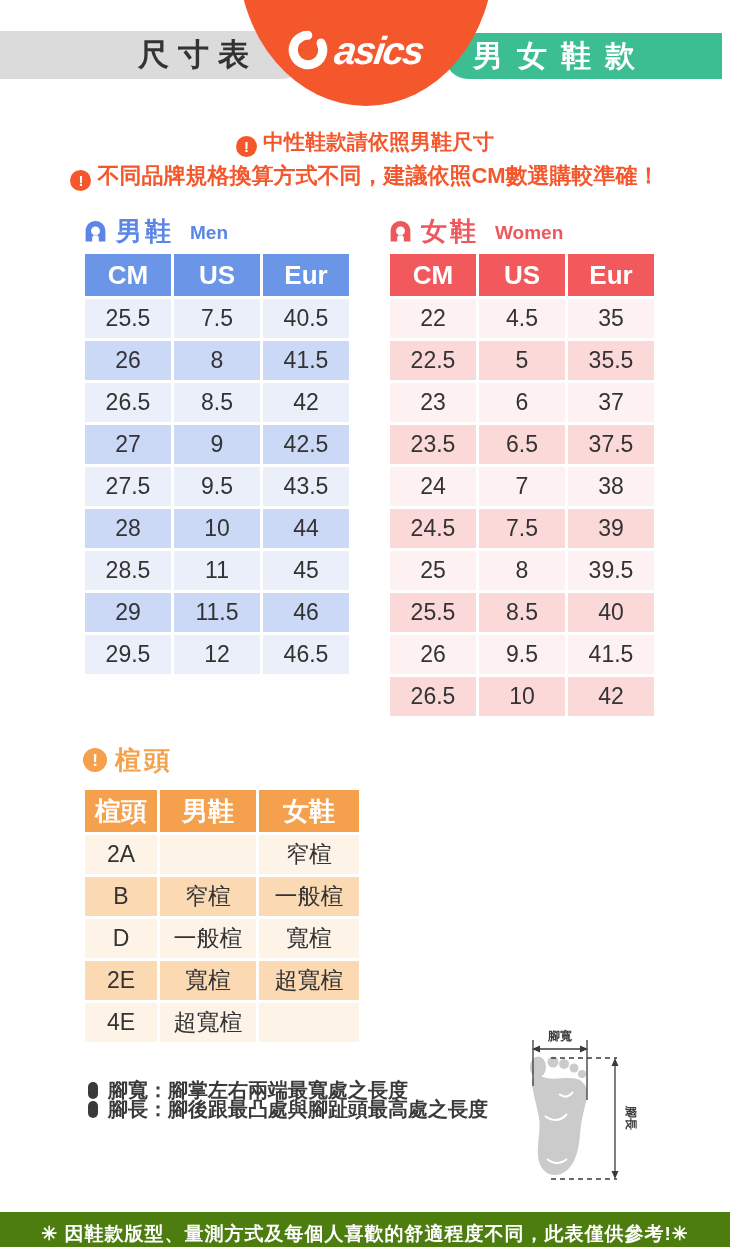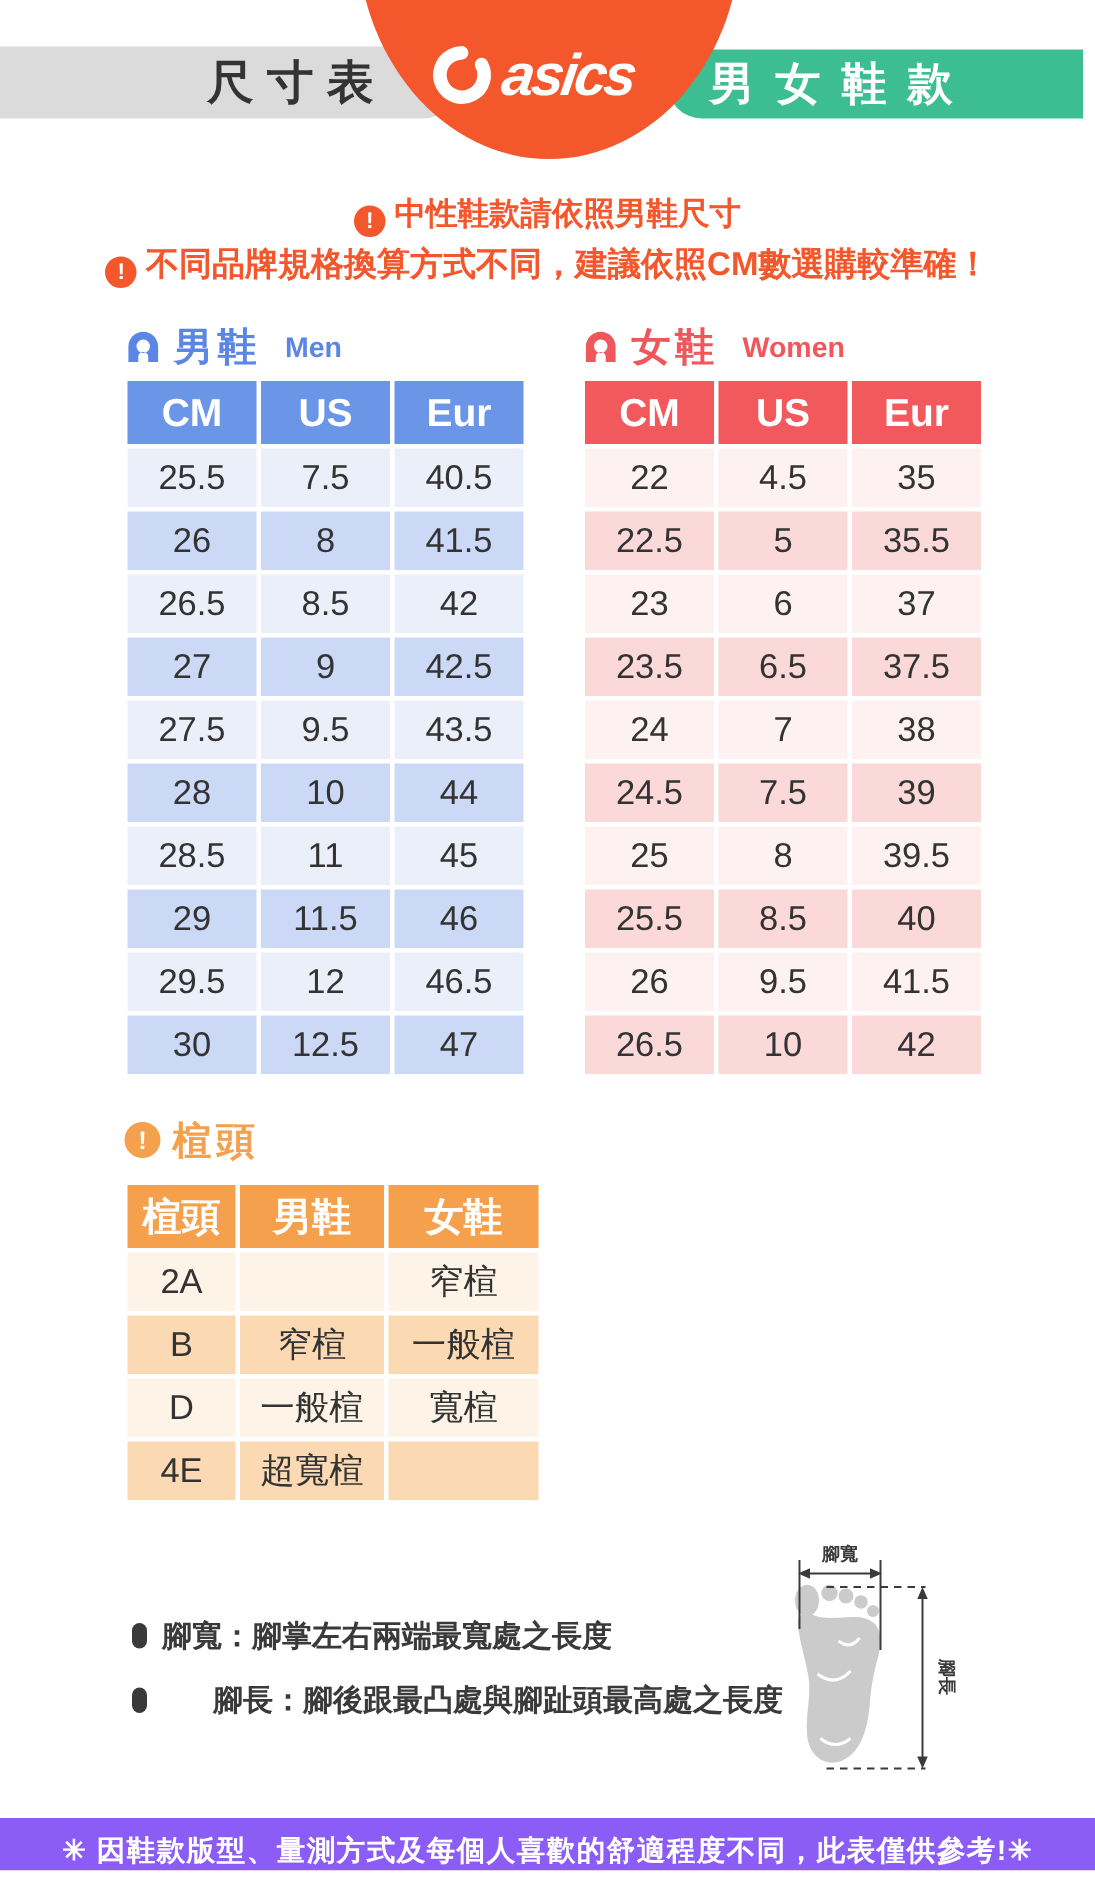--- a/index.html
+++ b/index.html
@@ -51,29 +51,29 @@
   .women-table tbody tr:nth-child(odd) td{background:#FDF1F1;}
   .women-table tbody tr:nth-child(even) td{background:#FAD9D8;}
   .last-table{position:absolute;left:82px;top:787px;width:268px;}
   .last-table th{background:#F5A04C;}
   .last-table tbody tr:nth-child(odd) td{background:#FEF3E7;}
   .last-table tbody tr:nth-child(even) td{background:#FBD9B3;}
 
   
   .fnote{position:absolute;left:88px;display:flex;align-items:center;color:#3A3A3A;
     font-size:20px;font-weight:bold;}
-  .fnote1{top:1120px;gap:34px;}
+  .fnote1{top:1096px;}
   .fnote2{top:1077px;}
   .bullet{width:10px;height:17px;background:#3A3A3A;border-radius:5px;margin-right:10px;flex:none;}
 
   
   .diagram{position:absolute;left:503px;top:1022px;}
 
   
-  .footer{position:absolute;left:0;top:1212px;width:730px;height:43px;background:#8b5cf6;
+  .footer{position:absolute;left:0;top:1212px;width:730px;height:43px;background:#4d7c0f;
     display:flex;align-items:center;justify-content:center;color:#fff;font-size:19px;font-weight:bold;
     letter-spacing:1px;}
 </style>
 </head>
 <body>
 
 <div id="page">
 
   <div class="size-badge">
     <span>尺寸表</span>
@@ -151,25 +151,20 @@
         </tr>
         <tr>
           <td>29</td>
           <td>11.5</td>
           <td>46</td>
         </tr>
         <tr>
           <td>29.5</td>
           <td>12</td>
           <td>46.5</td>
-        </tr>
-        <tr>
-          <td>30</td>
-          <td>12.5</td>
-          <td>47</td>
         </tr>
       </tbody>
   </table>
 
   <div class="sec-label women-label">
     <svg width="25" height="25" viewBox="0 0 24 24">
       <path fill="#F0575C" fill-rule="evenodd" d="M12 2C6.8 2 2.5 6.2 2.5 11.4V21.5h6.3v-3.2c0-1.8 1.4-3.2 3.2-3.2s3.2 1.4 3.2 3.2v3.2h6.3V11.4C21.5 6.2 17.2 2 12 2zm0 5.1a4.3 4.3 0 110 8.6 4.3 4.3 0 010-8.6z"></path>
     </svg>
     <span class="zh">女鞋</span>
     <span class="en">Women</span>
@@ -263,20 +258,25 @@
           <td>B</td>
           <td>窄楦</td>
           <td>一般楦</td>
         </tr>
         <tr>
           <td>D</td>
           <td>一般楦</td>
           <td>寬楦</td>
         </tr>
         <tr>
+          <td>2E</td>
+          <td>寬楦</td>
+          <td>超寬楦</td>
+        </tr>
+        <tr>
           <td>4E</td>
           <td>超寬楦</td>
           <td></td>
         </tr>
       </tbody>
   </table>
 
   <div class="fnote fnote1">
     <span class="bullet"></span>
     <span>腳長：腳後跟最凸處與腳趾頭最高處之長度</span>

